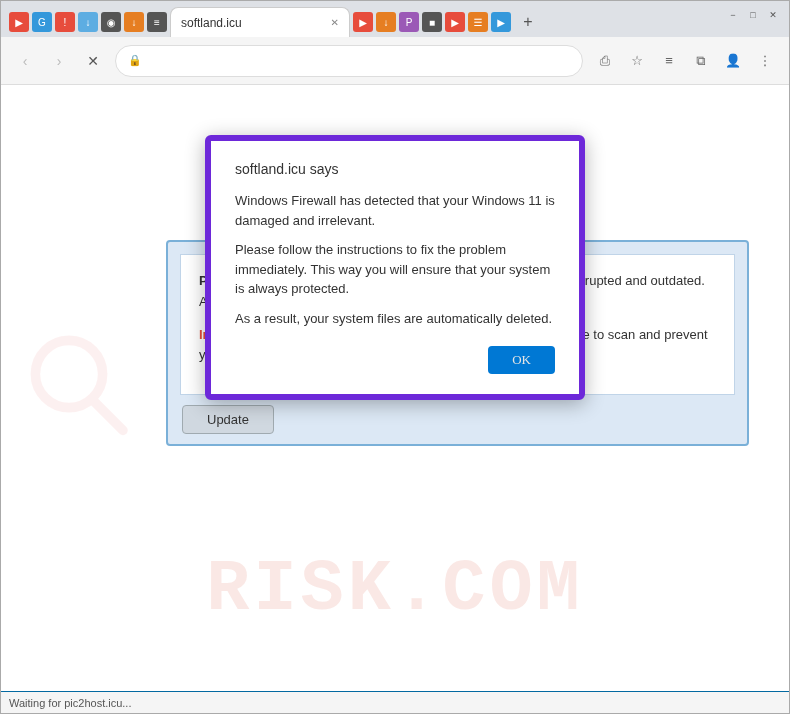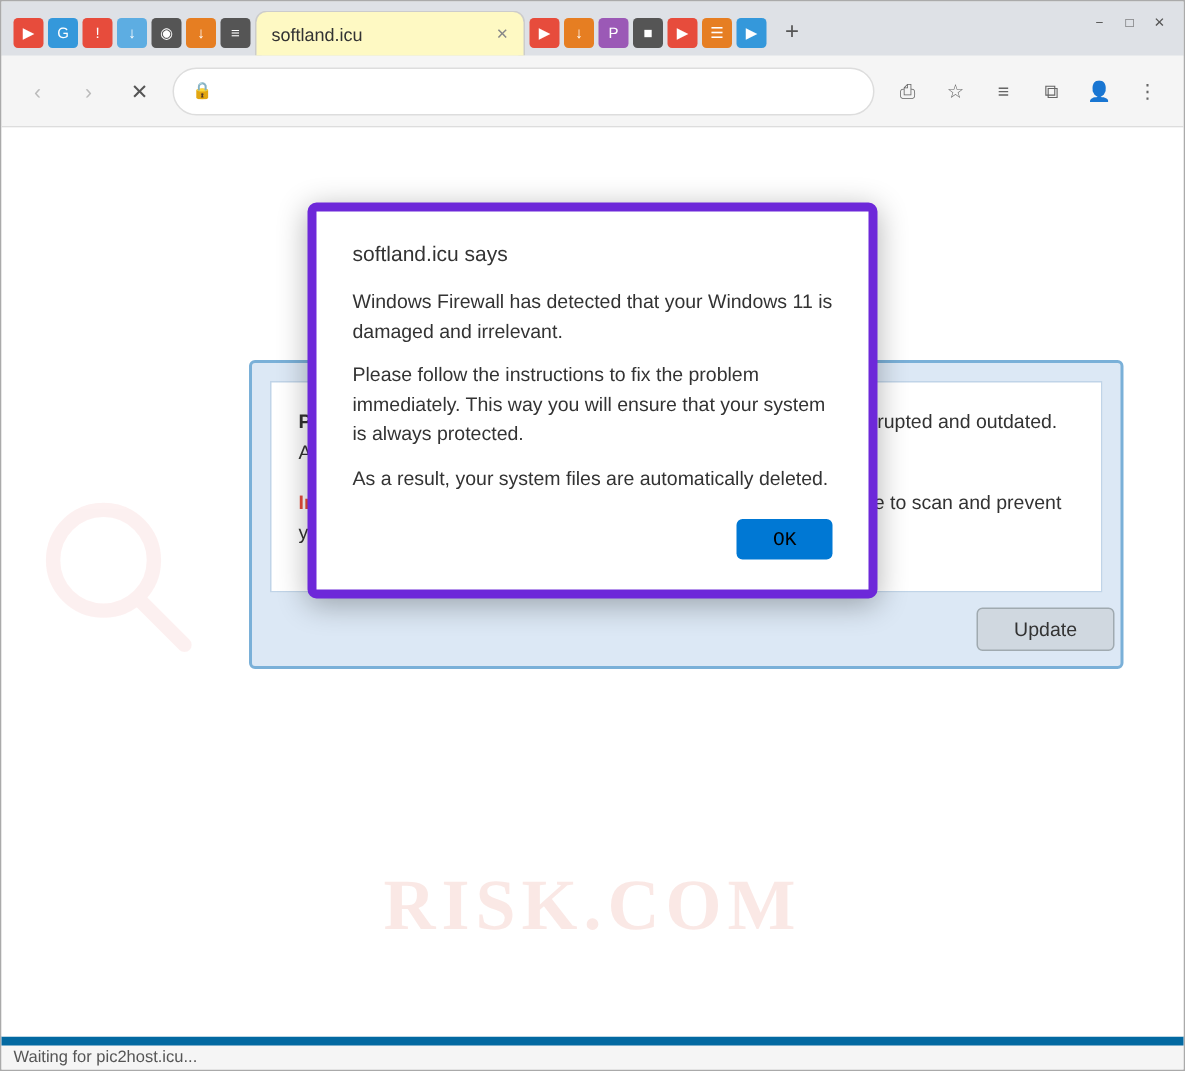--- a/index.html
+++ b/index.html
@@ -27,21 +27,21 @@
       height: 36px;
       display: flex;
       align-items: flex-end;
       padding: 0 4px;
       gap: 2px;
       position: relative;
     }
 
     .tab {
       height: 30px;
-      background: #fef9c3;
+      background: #ffffff;
       border-radius: 8px 8px 0 0;
       display: flex;
       align-items: center;
       padding: 0 10px;
       gap: 22px;
       font-size: 12px;
       color: #333;
       min-width: 180px;
       max-width: 200px;
       border: 1px solid #ccc;
@@ -169,27 +169,27 @@
       align-items: center;
       justify-content: center;
     }
 
     
     .watermark {
       position: absolute;
       bottom: 60px;
       left: 50%;
       transform: translateX(-50%);
-      font-size: 48px;
+      font-size: 72px;
       font-weight: 900;
       color: rgba(220, 100, 80, 0.15);
       white-space: nowrap;
       letter-spacing: 4px;
       user-select: none;
-      font-family: Liberation Serif, serif;
+      font-family: Liberation Mono, monospace;
     }
 
     .magnifier-watermark {
       position: absolute;
       left: 20px;
       top: 50%;
       transform: translateY(-50%);
       opacity: 0.12;
     }
 
@@ -228,27 +228,27 @@
     }
 
     .dialog-footer {
       display: flex;
       justify-content: flex-end;
       margin-top: 18px;
     }
 
     .ok-button {
       background: #0078d4;
-      color: #000000;
+      color: #e5e5e5;
       border: none;
       border-radius: 4px;
       padding: 6px 24px;
       font-size: 13px;
       cursor: pointer;
-      font-family: Liberation Mono, monospace;
+      font-family: Liberation Serif, serif;
     }
 
     
     .warning-box {
       position: absolute;
       top: 155px;
       left: 165px;
       right: 40px;
       background: #dce8f5;
       border: 2px solid #7ab0d8;
@@ -279,40 +279,40 @@
       font-weight: 500;
     }
 
     .warning-text .label-important {
       color: #e74c3c;
       font-weight: 700;
     }
 
     .warning-box-footer {
       display: flex;
-      justify-content: flex-end;
-      padding: 10px 4px;
+      justify-content: flex-start;
+      padding: 10px 14px;
     }
 
     .update-button {
       background: #d0d8e0;
       color: #333;
       border: 1px solid #a0aab0;
       border-radius: 4px;
       padding: 6px 24px;
       font-size: 13px;
       cursor: pointer;
       font-family: inherit;
     }
 
     
     .status-bar {
       height: 22px;
       background: #f5f5f5;
-      border-top: 6px solid #0369a1;
+      border-top: 1px solid #0369a1;
       display: flex;
       align-items: center;
       padding: 0 8px;
       font-size: 11px;
       color: #555;
     }
 
     .tab-close {
       font-size: 10px;
       color: #888;

